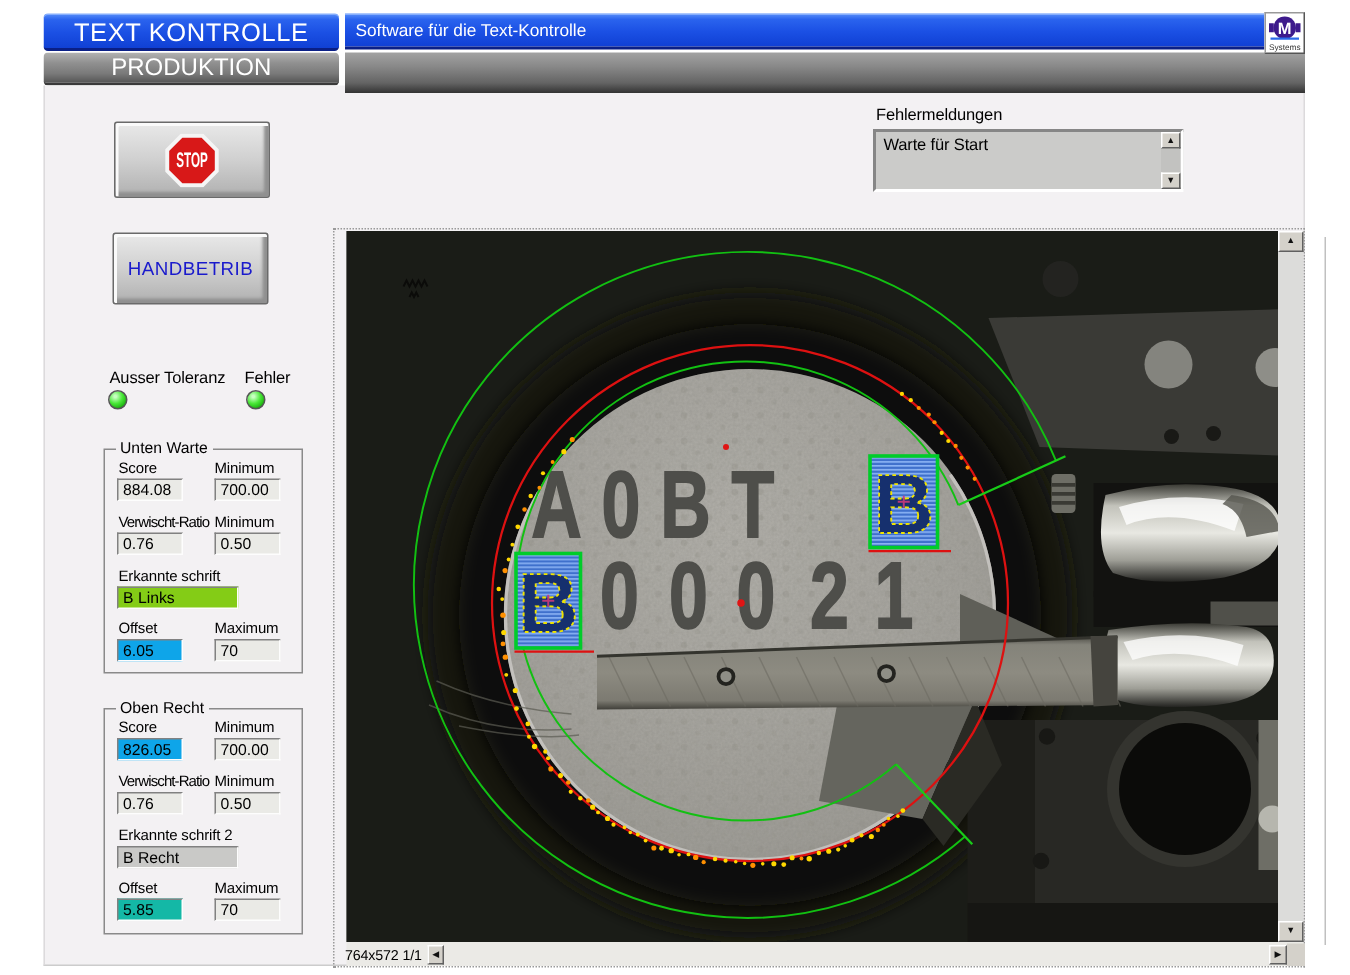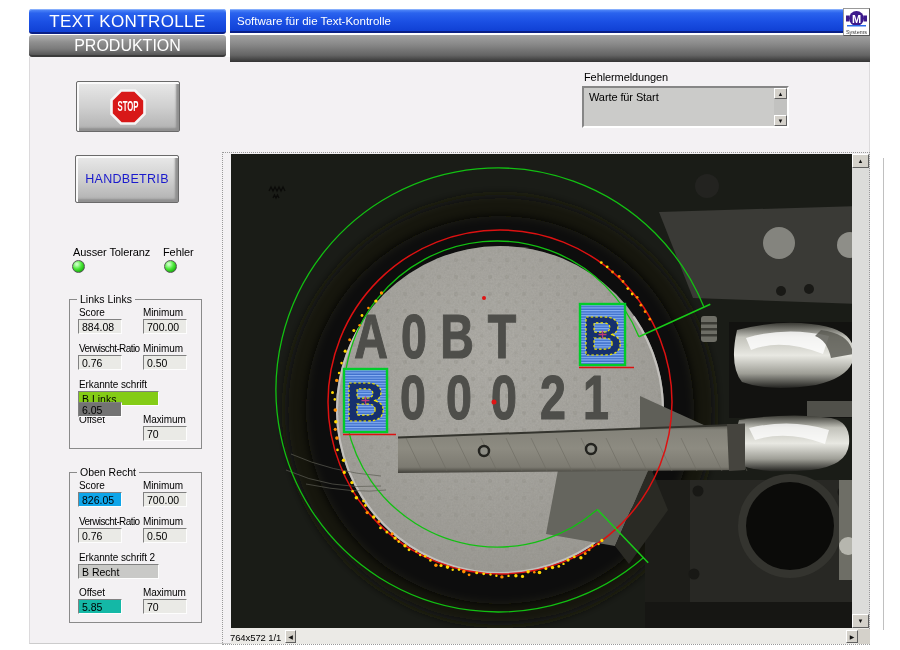--- a/index.html
+++ b/index.html
@@ -41,35 +41,35 @@
     </svg>
   </div>
 <div class="btn" style="left:75px;top:155px;width:104px;height:48px;color:#1a1acc;font-weight:normal;font-size:12.5px;letter-spacing:0.3px">HANDBETRIB</div>
 
 <div class="lbl" style="left:73px;top:246px;font-size:11px">Ausser Toleranz</div>
 <div class="lbl" style="left:163px;top:246px;font-size:11px">Fehler</div>
 <div class="led" style="left:72px;top:260px"></div>
 <div class="led" style="left:164px;top:260px"></div>
 
 <fieldset class="grp" style="left:69px;top:293px;width:133px;height:156px">
-    <legend>Links Links</legend>
+    <legend>Unten Warte</legend>
   </fieldset>
 <div class="lbl" style="left:79px;top:307px">Score</div>
 <div class="lbl" style="left:143px;top:307px">Minimum</div>
 <div class="inp" style="left:78px;top:319px;width:44px;background:#eaeae6">884.08</div>
 <div class="inp" style="left:143px;top:319px;width:44px;background:#eaeae6">700.00</div>
 <div class="lbl" style="left:79px;top:343px;letter-spacing:-0.6px">Verwischt-Ratio</div>
 <div class="lbl" style="left:143px;top:343px">Minimum</div>
 <div class="inp" style="left:78px;top:355px;width:44px;background:#eaeae6">0.76</div>
 <div class="inp" style="left:143px;top:355px;width:44px;background:#eaeae6">0.50</div>
 <div class="lbl" style="left:79px;top:379px">Erkannte schrift</div>
 <div class="inp" style="left:78px;top:391px;width:81px;background:#84cc16">B Links</div>
 <div class="lbl" style="left:79px;top:414px">Offset</div>
 <div class="lbl" style="left:143px;top:414px">Maximum</div>
-<div class="inp" style="left:78px;top:402px;width:44px;background:#737373">6.05</div>
+<div class="inp" style="left:78px;top:426px;width:44px;background:#0ea5e9">6.05</div>
 <div class="inp" style="left:143px;top:426px;width:44px;background:#eaeae6">70</div>
 <fieldset class="grp" style="left:69px;top:466px;width:133px;height:157px">
     <legend>Oben Recht</legend>
   </fieldset>
 <div class="lbl" style="left:79px;top:480px">Score</div>
 <div class="lbl" style="left:143px;top:480px">Minimum</div>
 <div class="inp" style="left:78px;top:492px;width:44px;background:#0ea5e9">826.05</div>
 <div class="inp" style="left:143px;top:492px;width:44px;background:#eaeae6">700.00</div>
 <div class="lbl" style="left:79px;top:516px;letter-spacing:-0.6px">Verwischt-Ratio</div>
 <div class="lbl" style="left:143px;top:516px">Minimum</div>

